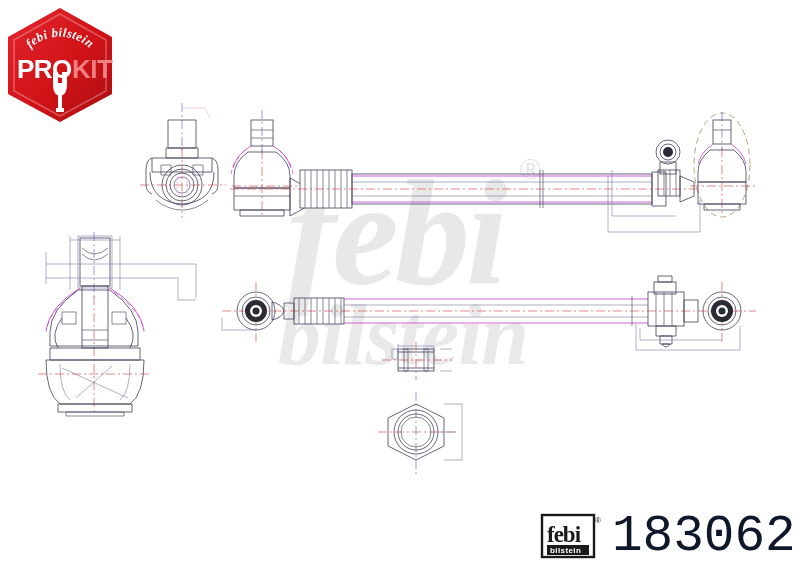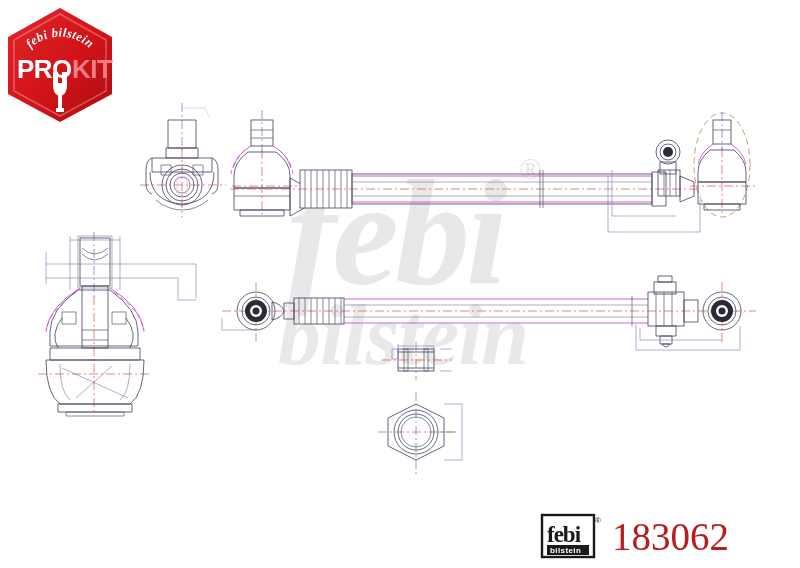--- a/index.html
+++ b/index.html
@@ -64,23 +64,23 @@
   .footer{
     position:absolute;left:540px;top:508px;
     width:250px;height:56px;
     display:flex;align-items:center;
     z-index:50;
   }
   .febi-logo{
     width:62px;height:46px;position:relative;margin-right:10px;
   }
   .partno{
-    font-family:Liberation Serif, serif;
-    font-size:39px;
-    color:#b91c1c;
+    font-family:Liberation Mono, monospace;
+    font-size:51px;
+    color:#0f172a;
     letter-spacing:0px;
     line-height:1;
   }
 </style>
 </head>
 <body>
 
 <div id="stage">
 
   <div class="watermark">

